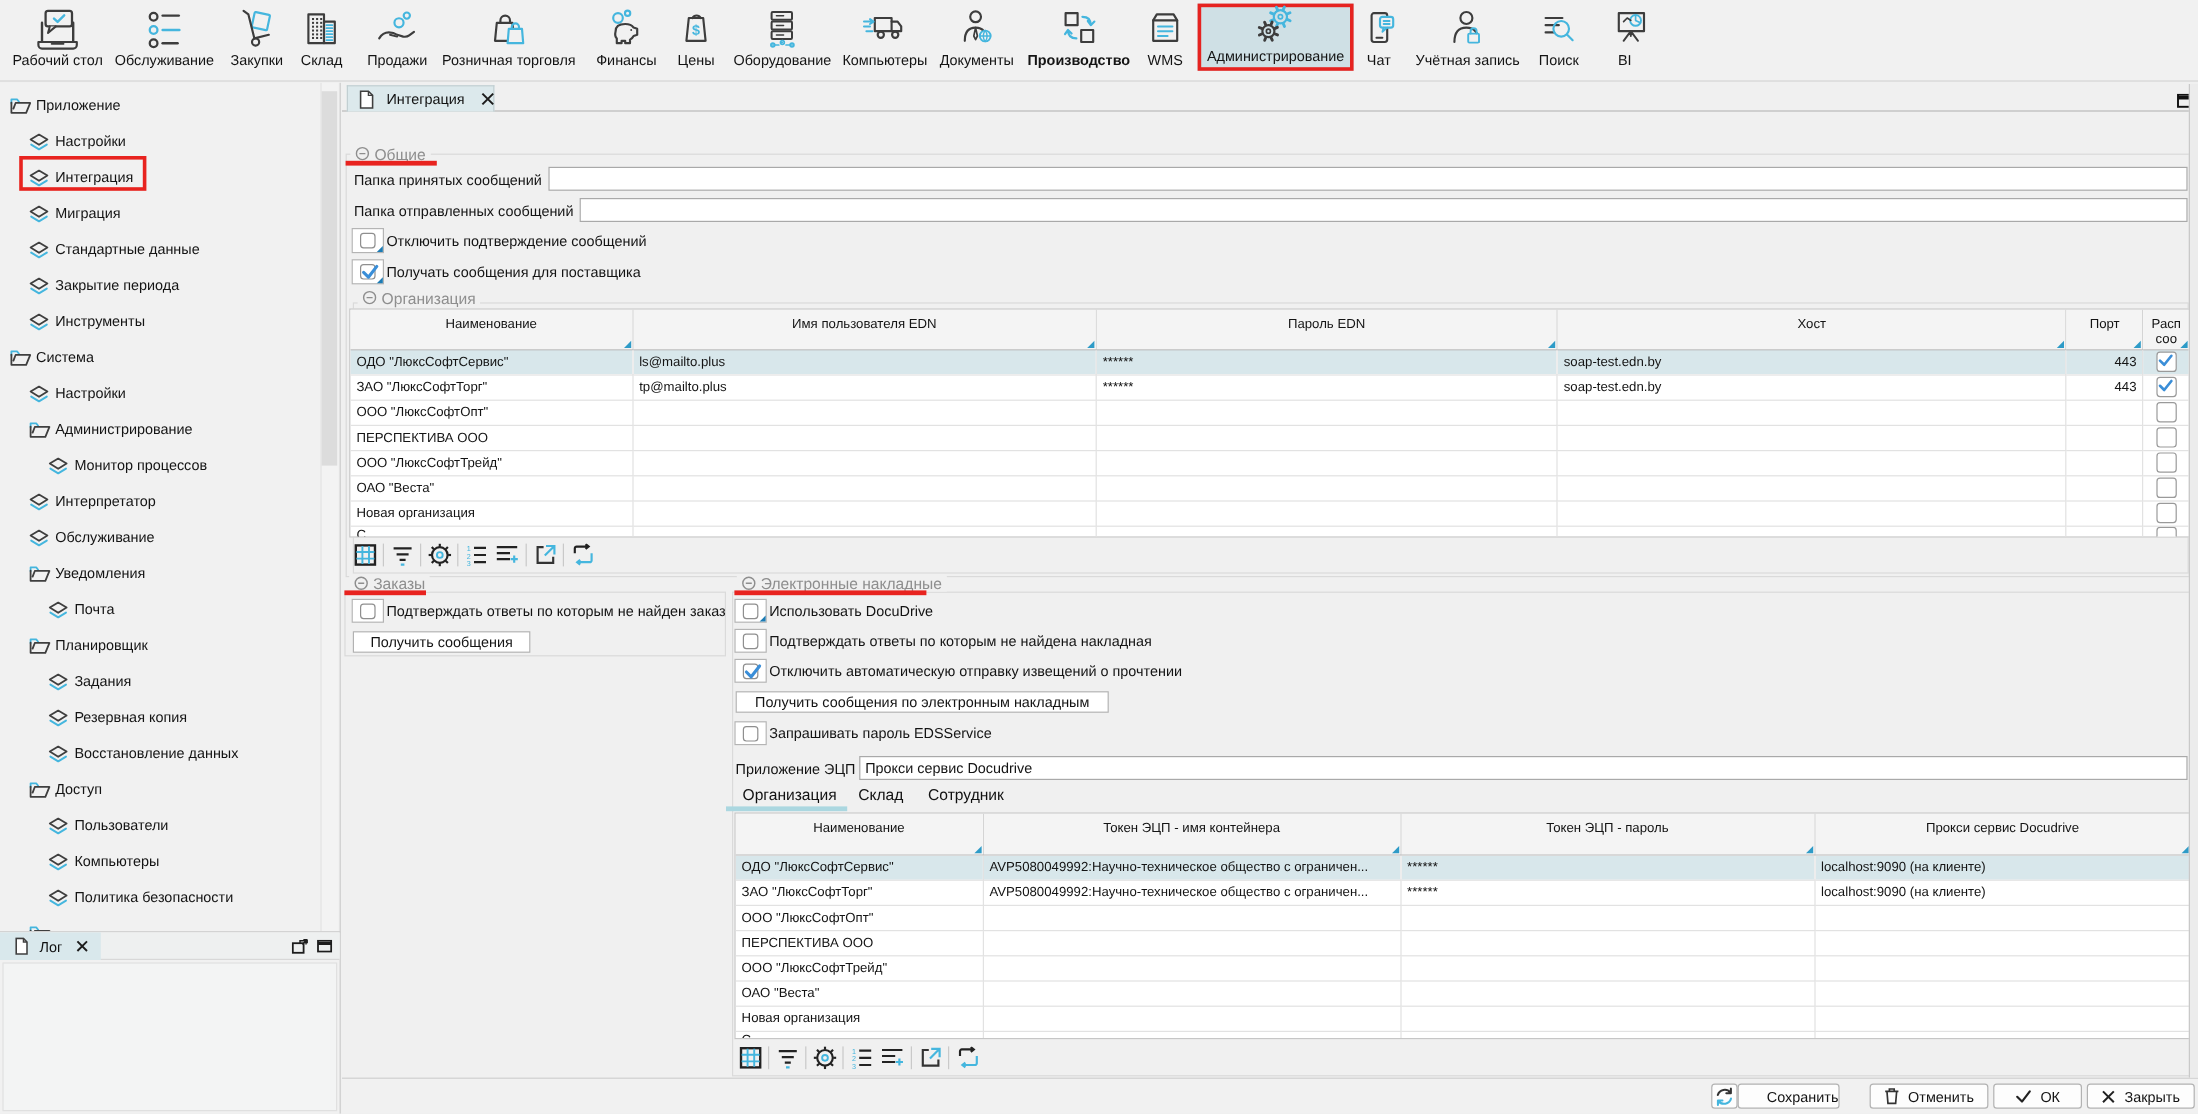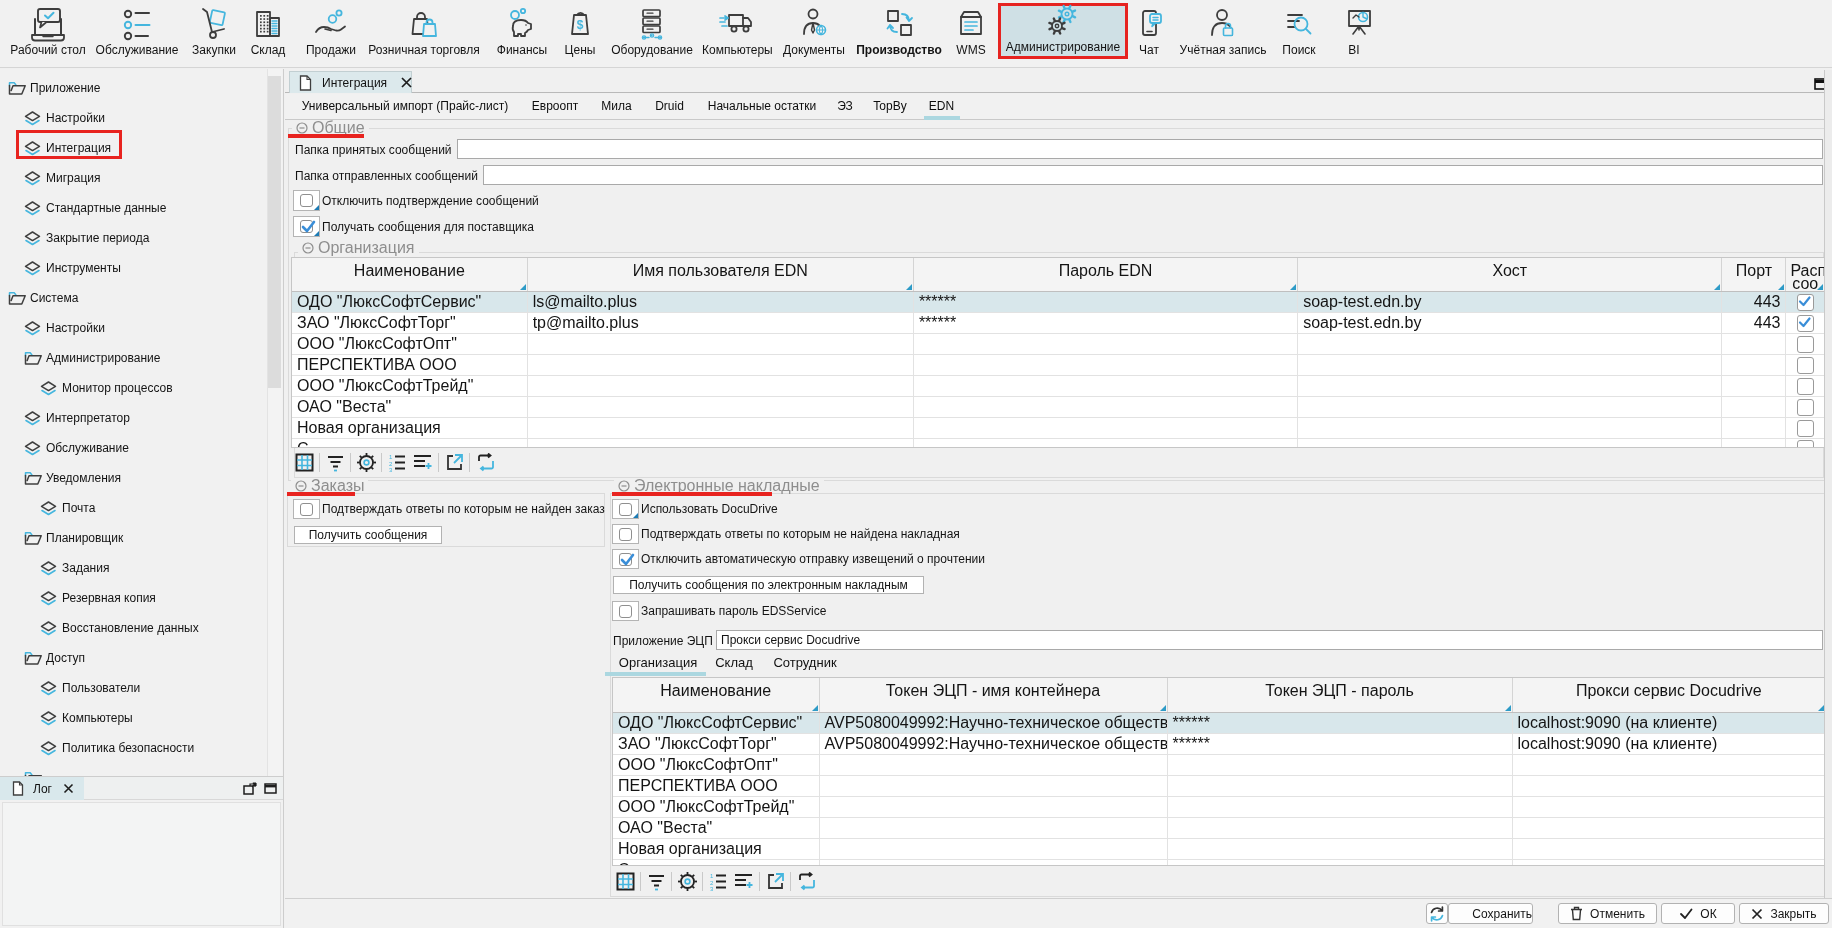--- a/index.html
+++ b/index.html
@@ -23,38 +23,38 @@
 #logtabs{position:absolute;left:0;top:0;width:283px;height:23px;background:#eef0f0;border-bottom:1px solid #d8d8d8;}
 #logtab{position:absolute;left:0;top:0;width:84px;height:23px;background:#d9e8ec;display:flex;align-items:center;}
 
 #main{position:absolute;left:285px;top:69px;width:1547px;height:859px;background:#f0f0f0;}
 #doctabbar{position:absolute;left:0;top:0;width:1547px;height:24px;background:#f0f0f0;border-bottom:1px solid #b9b9b9;}
 #doctab{position:absolute;left:4px;top:2px;width:123px;height:22px;background:#dce9ec;border:1px solid #c2cfd2;border-bottom:none;display:flex;align-items:center;}
 #subtabs{position:absolute;left:0;top:25px;width:1547px;height:26px;background:#f1f1f1;border-bottom:1px solid #c9c9c9;}
 .stab{position:absolute;top:0;height:26px;line-height:24px;font-size:12px;color:#0d0d0d;text-align:center;white-space:nowrap;}
 
 .grp{position:absolute;border:1px solid #dadada;}
-.gcap{position:absolute;display:flex;align-items:center;background:#f0f0f0;padding:0 4px;color:#8e8e8e;font-size:16px;white-space:nowrap;}
+.gcap{position:absolute;display:flex;align-items:center;background:#f0f0f0;padding:0 4px;color:#8e8e8e;font-size:13px;white-space:nowrap;}
 .gcap svg{margin-right:4px;}
 .redbar{position:absolute;background:#e8231f;height:4px;z-index:40;}
 .redbox{position:absolute;border:3px solid #e8231f;z-index:40;}
 
 .lbl{position:absolute;font-size:12px;color:#141414;white-space:nowrap;}
 .inp{position:absolute;background:#fff;border:1px solid #a9a9a9;font-size:12px;color:#141414;padding:0 4px;line-height:18px;}
 
 .cbx{position:absolute;width:27px;height:21px;background:#fff;border:1px solid #b4b4b4;}
 .cbx i{position:absolute;left:6px;top:3px;width:13px;height:13px;border:1px solid #8f8f8f;border-radius:3px;background:#fff;}
 .cbx.tri:after{content:"";position:absolute;right:0;bottom:0;border-left:5px solid transparent;border-bottom:5px solid #1c7bb4;}
 .cbx svg{position:absolute;left:5px;top:1px;z-index:2;}
 
 .btn{position:absolute;background:#fff;border:1px solid #b2b2b2;font-size:12px;color:#141414;text-align:center;}
 .btn2{position:absolute;background:#fdfdfd;border:1px solid #b2b2b2;border-radius:3px;font-size:12px;color:#141414;display:flex;align-items:center;justify-content:center;white-space:nowrap;}
 
 .tblwrap{position:absolute;background:#fff;border:1px solid #c6c6c6;overflow:hidden;}
-table.grid{border-collapse:collapse;table-layout:fixed;width:100%;font-size:16px;padding-left:20px;}
+table.grid{border-collapse:collapse;table-layout:fixed;width:100%;font-size:11px;padding-left:20px;}
 table.grid th{background:#f4f4f4;font-weight:normal;color:#141414;border-right:1px solid #d4d4d4;border-bottom:1px solid #bfbfbf;position:relative;padding:6px 4px 0;vertical-align:top;line-height:13px;}
 table.grid td{border-right:1px solid #e2e2e2;border-bottom:1px solid #e2e2e2;padding:0 5px;white-space:nowrap;overflow:hidden;height:20px;color:#141414;}
 table.grid tr.sel td{background:#d8e7eb;}
 table.grid tr.part td{vertical-align:top;padding-top:1px;}
 .sortmk{position:absolute;right:1px;bottom:1px;width:0;height:0;border-left:6px solid transparent;border-bottom:6px solid #2e9bc7;}
 
 .gtb{position:absolute;height:27px;display:flex;align-items:center;}
 .gtb .sep{width:1px;height:19px;background:#c9c9c9;margin:0 3px;}
 .gtb svg{margin:0 2.5px;}
 
@@ -486,31 +486,20 @@
         <span style="margin-left:13px;display:flex;">
           <svg width="13" height="13" viewBox="0 0 13 13">
             <path d="M2 2 L11 11 M11 2 L2 11" stroke="#1d1d1d" stroke-width="1.7"></path>
           </svg>
         </span>
       </div>
 <div class="abs" style="left:1529px;top:9px;"><svg width="13" height="12" viewBox="0 0 13 12">
           <rect x="1" y="1" width="11" height="10" fill="none" stroke="#111" stroke-width="1.6"></rect>
           <path d="M1 3.5 H12" stroke="#111" stroke-width="3"></path>
         </svg></div>
-<div id="subtabs">
-<div class="stab" style="left:9px;width:222px;">Универсальный импорт (Прайс-лист)</div>
-<div class="stab" style="left:242px;width:56px;">Евроопт</div>
-<div class="stab" style="left:310px;width:43px;">Мила</div>
-<div class="stab" style="left:365px;width:39px;">Druid</div>
-<div class="stab" style="left:417px;width:120px;">Начальные остатки</div>
-<div class="stab" style="left:548px;width:24px;">ЭЗ</div>
-<div class="stab" style="left:583px;width:44px;">TopBy</div>
-<div class="stab" style="left:640px;width:33px;">EDN</div>
-<div class="abs" style="left:639px;top:22px;width:36px;height:4px;background:#abd7e0;"></div>
-</div>
 <div class="grp" style="left:3px;top:59px;width:1537px;height:353px;"></div>
 <div class="gcap" style="left:7px;top:52px;height:14px;"><svg width="12" height="12" viewBox="0 0 12 12" fill="none">
           <circle cx="6" cy="6" r="5" stroke="#8e8e8e" stroke-width="1.2"></circle>
           <path d="M3.5 6 H8.5" stroke="#8e8e8e" stroke-width="1.2"></path>
         </svg>Общие</div>
 <div class="redbar" style="left:3px;top:65px;width:76px;"></div>
 <div class="lbl" style="left:10px;top:74px;">Папка принятых сообщений</div>
 <div class="inp" style="left:172px;top:70px;width:1366px;height:20px;"></div>
 <div class="lbl" style="left:10px;top:100px;">Папка отправленных сообщений</div>
 <div class="inp" style="left:198px;top:96px;width:1340px;height:20px;"></div>

